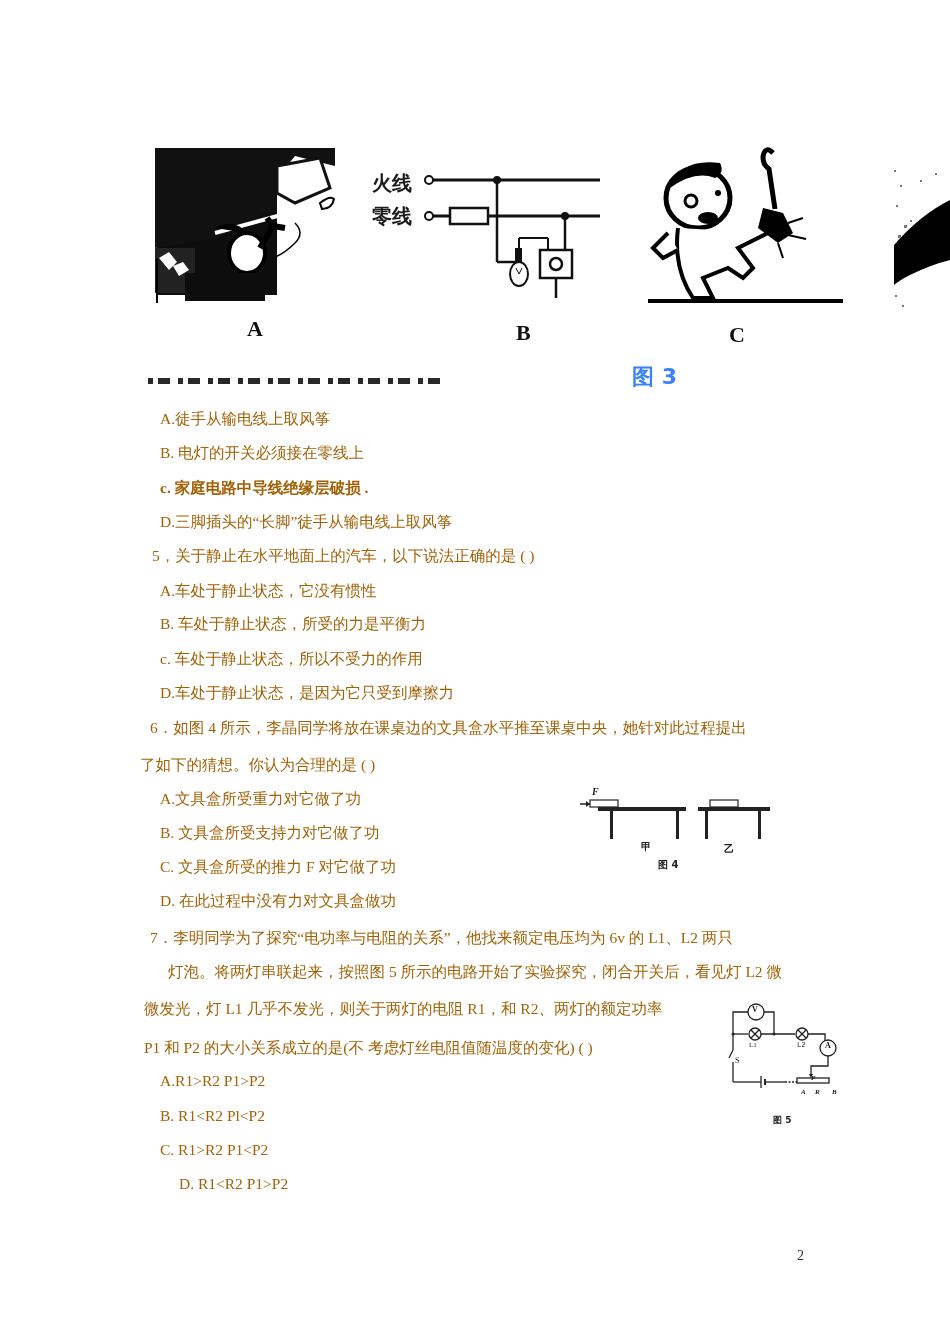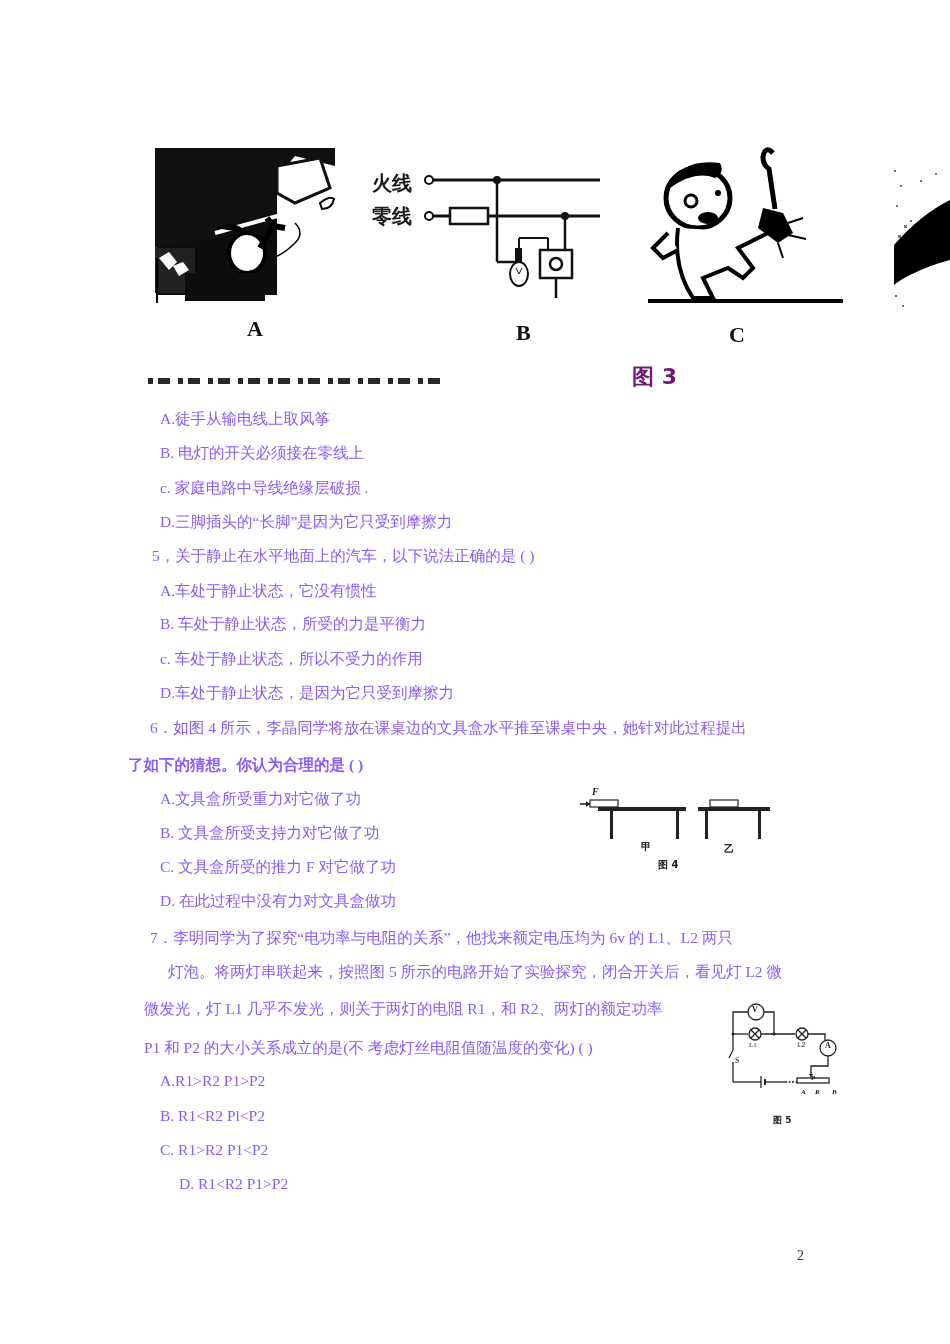--- a/index.html
+++ b/index.html
@@ -4,30 +4,30 @@
   <style>
     html, body { margin: 0; padding: 0; background: #ffffff; }
     body {
       width: 950px; height: 1344px; position: relative; overflow: hidden;
       font-family: "DejaVu Serif", "Liberation Serif", serif;
       color: #1a1a1a;
     }
     .abs { position: absolute; }
     .line {
       position: absolute; white-space: nowrap;
-      font-size: 15.5px; line-height: 20px; color: #8b5cf6;
+      font-size: 15.5px; line-height: 20px; color: #a16207;
       font-family: "Liberation Serif", "DejaVu Serif", serif;
     }
     .fig-label {
       position: absolute; font-weight: bold; font-size: 22px;
       font-family: "Liberation Serif", "DejaVu Serif", serif; color: #111;
     }
     .fig-caption {
       position: absolute; font-weight: bold; font-size: 22px;
-      font-family: "DejaVu Sans", "Liberation Sans", sans-serif; color: #701a75;
+      font-family: "DejaVu Sans", "Liberation Sans", sans-serif; color: #3b82f6;
     }
     .small-cap {
       position: absolute; font-size: 10px; font-weight: bold;
       font-family: "DejaVu Sans", "Liberation Sans", sans-serif; color: #222;
     }
     .cutline {
       position: absolute; left: 148px; top: 378px; width: 292px; height: 6px;
       background: repeating-linear-gradient(90deg, #111 0 5px, transparent 5px 10px, #111 10px 22px, transparent 22px 30px);
       opacity: .9;
     }
@@ -121,35 +121,35 @@
   </svg>
 
   <div class="fig-caption" style="left:632px; top:362px;">图 3</div>
 </div>
 
 <div class="cutline"></div>
 
 <div>
   <div class="line" style="left:160px; top:409px;">A.徒手从输电线上取风筝</div>
   <div class="line" style="left:160px; top:443px;">B.  电灯的开关必须接在零线上</div>
-  <div class="line" style="left:160px; top:478px;">c.  家庭电路中导线绝缘层破损    .</div>
-  <div class="line" style="left:160px; top:512px;">D.三脚插头的“长脚”是因为它只受到摩擦力</div>
+  <div class="line" style="left:160px; top:478px;font-weight:bold;">c.  家庭电路中导线绝缘层破损    .</div>
+  <div class="line" style="left:160px; top:512px;">D.三脚插头的“长脚”徒手从输电线上取风筝</div>
 </div>
 
 <div>
   <div class="line" style="left:152px; top:546px;">5，关于静止在水平地面上的汽车，以下说法正确的是   (   )</div>
   <div class="line" style="left:160px; top:581px;text-align:center;">A.车处于静止状态，它没有惯性</div>
   <div class="line" style="left:160px; top:614px;">B.  车处于静止状态，所受的力是平衡力</div>
   <div class="line" style="left:160px; top:649px;">c.  车处于静止状态，所以不受力的作用</div>
   <div class="line" style="left:160px; top:683px;">D.车处于静止状态，是因为它只受到摩擦力</div>
 </div>
 
 <div>
   <div class="line" style="left:150px; top:718px;">6．如图 4 所示，李晶同学将放在课桌边的文具盒水平推至课桌中央，她针对此过程提出</div>
-  <div class="line" style="left:128px; top:755px;font-weight:bold;">了如下的猜想。你认为合理的是   (   )</div>
+  <div class="line" style="left:140px; top:755px;">了如下的猜想。你认为合理的是   (   )</div>
   <div class="line" style="left:160px; top:789px;">A.文具盒所受重力对它做了功</div>
   <div class="line" style="left:160px; top:823px;">B.  文具盒所受支持力对它做了功</div>
   <div class="line" style="left:160px; top:857px;">C.  文具盒所受的推力 F 对它做了功</div>
   <div class="line" style="left:160px; top:891px;">D.  在此过程中没有力对文具盒做功</div>
 
   <div>
     <svg class="abs" style="left:580px; top:790px;" width="190" height="55" viewBox="0 0 190 55">
 
       <line x1="0" y1="14" x2="10" y2="14" stroke="#222" stroke-width="1.5"></line>
       <polygon points="10,14 6,11 6,17" fill="#222"></polygon>

